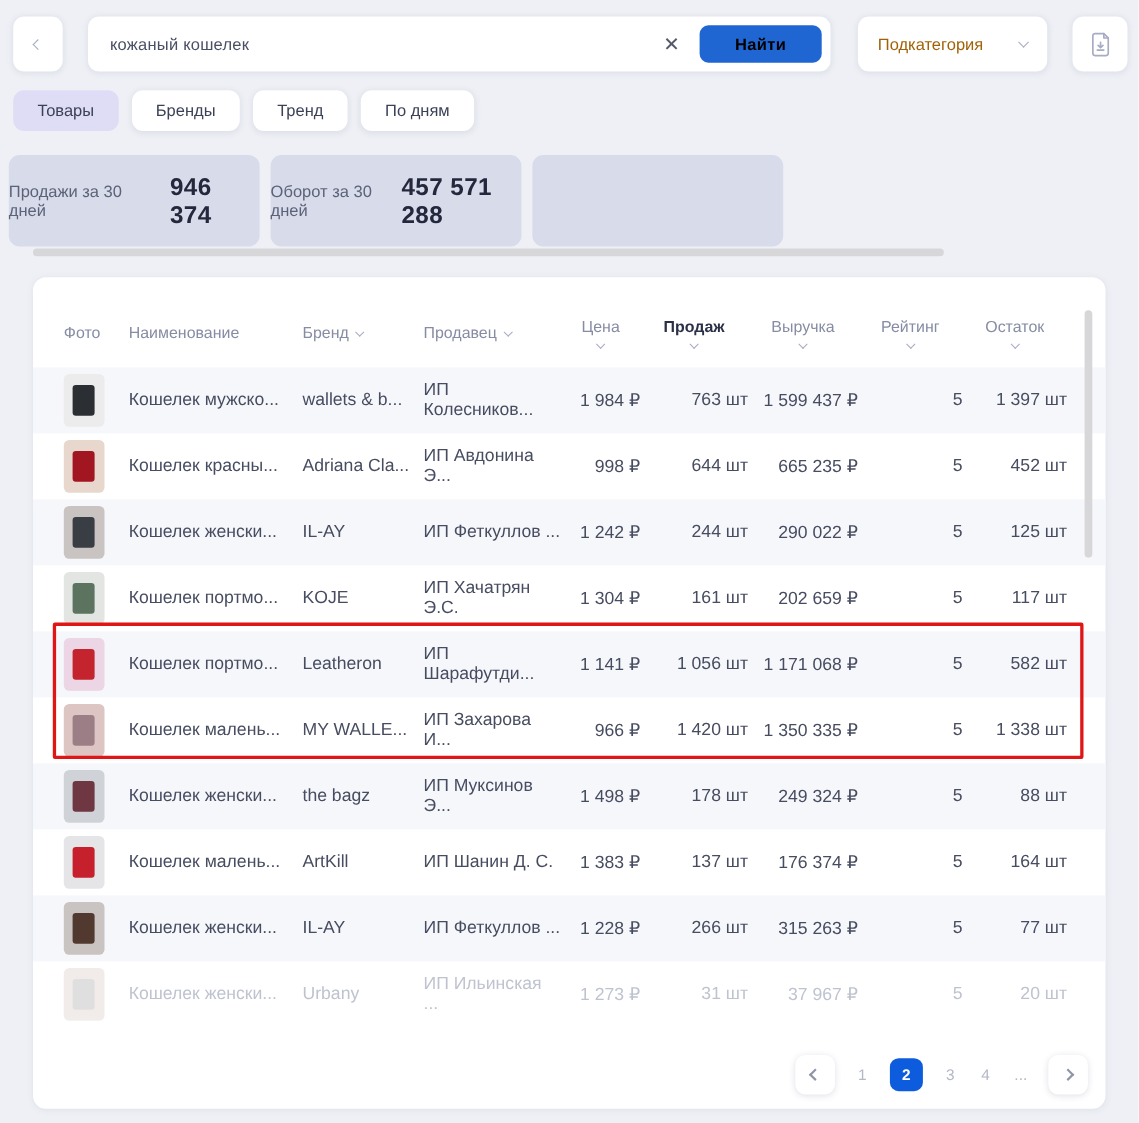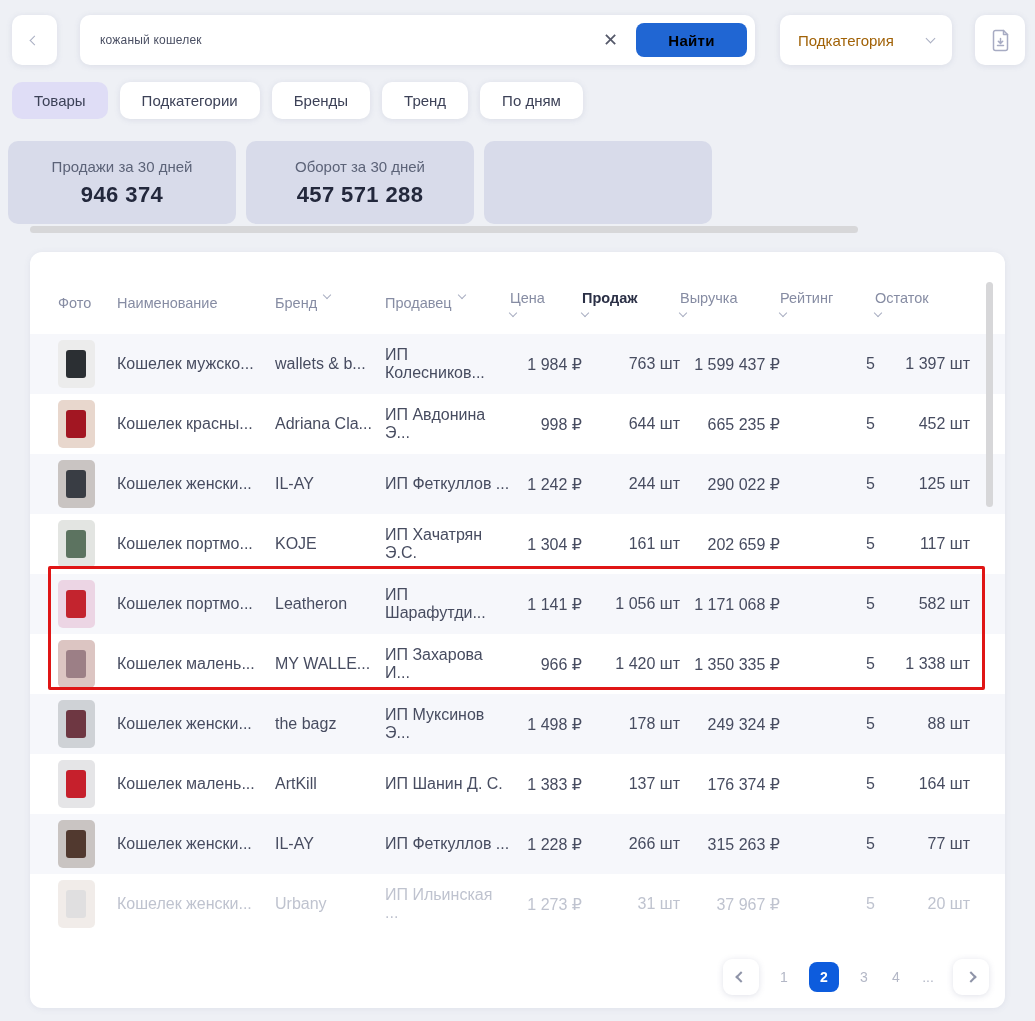--- a/index.html
+++ b/index.html
@@ -19,21 +19,21 @@
     display:flex; align-items:center; justify-content:center;
   }
   .chev { display:inline-block; width:7px; height:7px; border-right:1.6px solid #a9aec2; border-bottom:1.6px solid #a9aec2; }
   .chev.left  { transform:rotate(135deg); }
   .chev.down  { transform:rotate(45deg); margin-top:-4px; }
   .chev.right { transform:rotate(-45deg); }
   .search-card {
     width:675px; margin-left:23px; background:#fff; border-radius:10px;
     display:flex; align-items:center; padding:0 8px 0 18px;
   }
-  .search-input { flex:1; border:none; outline:none; font-size:12px; color:#4a4f63; letter-spacing:.2px; background:transparent; font-family:inherit; }
+  .search-input { flex:1; border:none; outline:none; font-size:15px; color:#4a4f63; letter-spacing:.2px; background:transparent; font-family:inherit; }
   .clear-btn { background:none; border:none; color:#55596a; font-size:18px; line-height:1; padding:4px 12px; cursor:pointer; }
   .find-btn {
     background:#2066d3; color:#000000; font-weight:bold; font-size:15px; letter-spacing:.3px;
     border:none; border-radius:8px; width:111px; height:34px; margin-left:6px; cursor:pointer; font-family:inherit;
   }
   .select-card {
     width:172px; margin-left:25px; background:#fff; border-radius:10px; cursor:pointer;
     display:flex; align-items:center; justify-content:space-between; padding:0 18px;
     color:#a16207; font-size:15px;
   }
@@ -48,34 +48,34 @@
     height:37px; padding:0 22px; background:#fff; border:none; border-radius:10px; cursor:pointer;
     display:flex; align-items:center; font-size:15px; color:#3c4157; font-family:inherit;
     box-shadow:0 1px 6px rgba(99,106,146,.14);
   }
   .tab.active { background:#dfddf6; box-shadow:none;align-items:center; }
 
   
   .stats { position:absolute; top:141px; left:8px; display:flex; gap:10px; width:1200px; }
   .stat-card {
     width:228px; height:83px; flex:none; background:#d8dbea; border-radius:10px;
-    display:flex; flex-direction:column; align-items:center; justify-content:center; gap:7px;
+    display:flex; flex-direction:row; align-items:center; justify-content:center; gap:7px;
   }
   .stat-label { color:#5c6378; font-size:15px; }
   .stat-value { color:#23283c; font-size:22px; font-weight:bold; letter-spacing:.4px; }
   .hscroll { position:absolute; top:226px; left:30px; width:828px; height:7px; border-radius:4px; background:#d7d7d9; cursor:pointer; }
 
   
   .table-card {
     position:absolute; top:252px; left:30px; width:975px; height:756px;
     background:#fff; border-radius:12px; box-shadow:0 1px 6px rgba(99,106,146,.10);
   }
   .grid-cols { display:grid; grid-template-columns:59px 158px 110px 125px 72px 98px 100px 95px 95px; }
   .thead { padding:38px 35px 18px 28px; align-items:center; color:#868ca3; font-size:14.5px; }
-  .th { display:flex; align-items:flex-start; gap:7px; cursor:pointer; }
+  .th { display:flex; align-items:center; gap:7px; cursor:pointer; }
   .th.right { justify-content:flex-end;flex-direction:column; }
   .th.active { color:#2b3046; font-weight:bold; }
   .th .chev { width:6px; height:6px; margin-top:-3px; }
   .row { align-items:center; height:60px; padding:0 35px 0 28px; font-size:16px; color:#474c60; cursor:pointer; }
   .row:nth-child(odd) { background:#f6f7fb; }
   .cell.right { text-align:right; }
   .thumb { width:37px; height:48px; border-radius:5px; position:relative; overflow:hidden; display:block; }
   .wallet { position:absolute; left:8px; top:10px; width:20px; height:28px; border-radius:3px; display:block; }
   .row.faded { color:#bfc3cf; }
   .row.faded .thumb { opacity:.4; }
@@ -128,23 +128,20 @@
       </svg>
     </span>
   </button>
 </div>
 
 <div class="tabs">
     <button class="tab active">
     <span>Товары</span>
   </button>
     <button class="tab">
-    <span>Подкатегории</span>
-  </button>
-    <button class="tab">
     <span>Бренды</span>
   </button>
     <button class="tab">
     <span>Тренд</span>
   </button>
     <button class="tab">
     <span>По дням</span>
   </button>
   </div>
 

